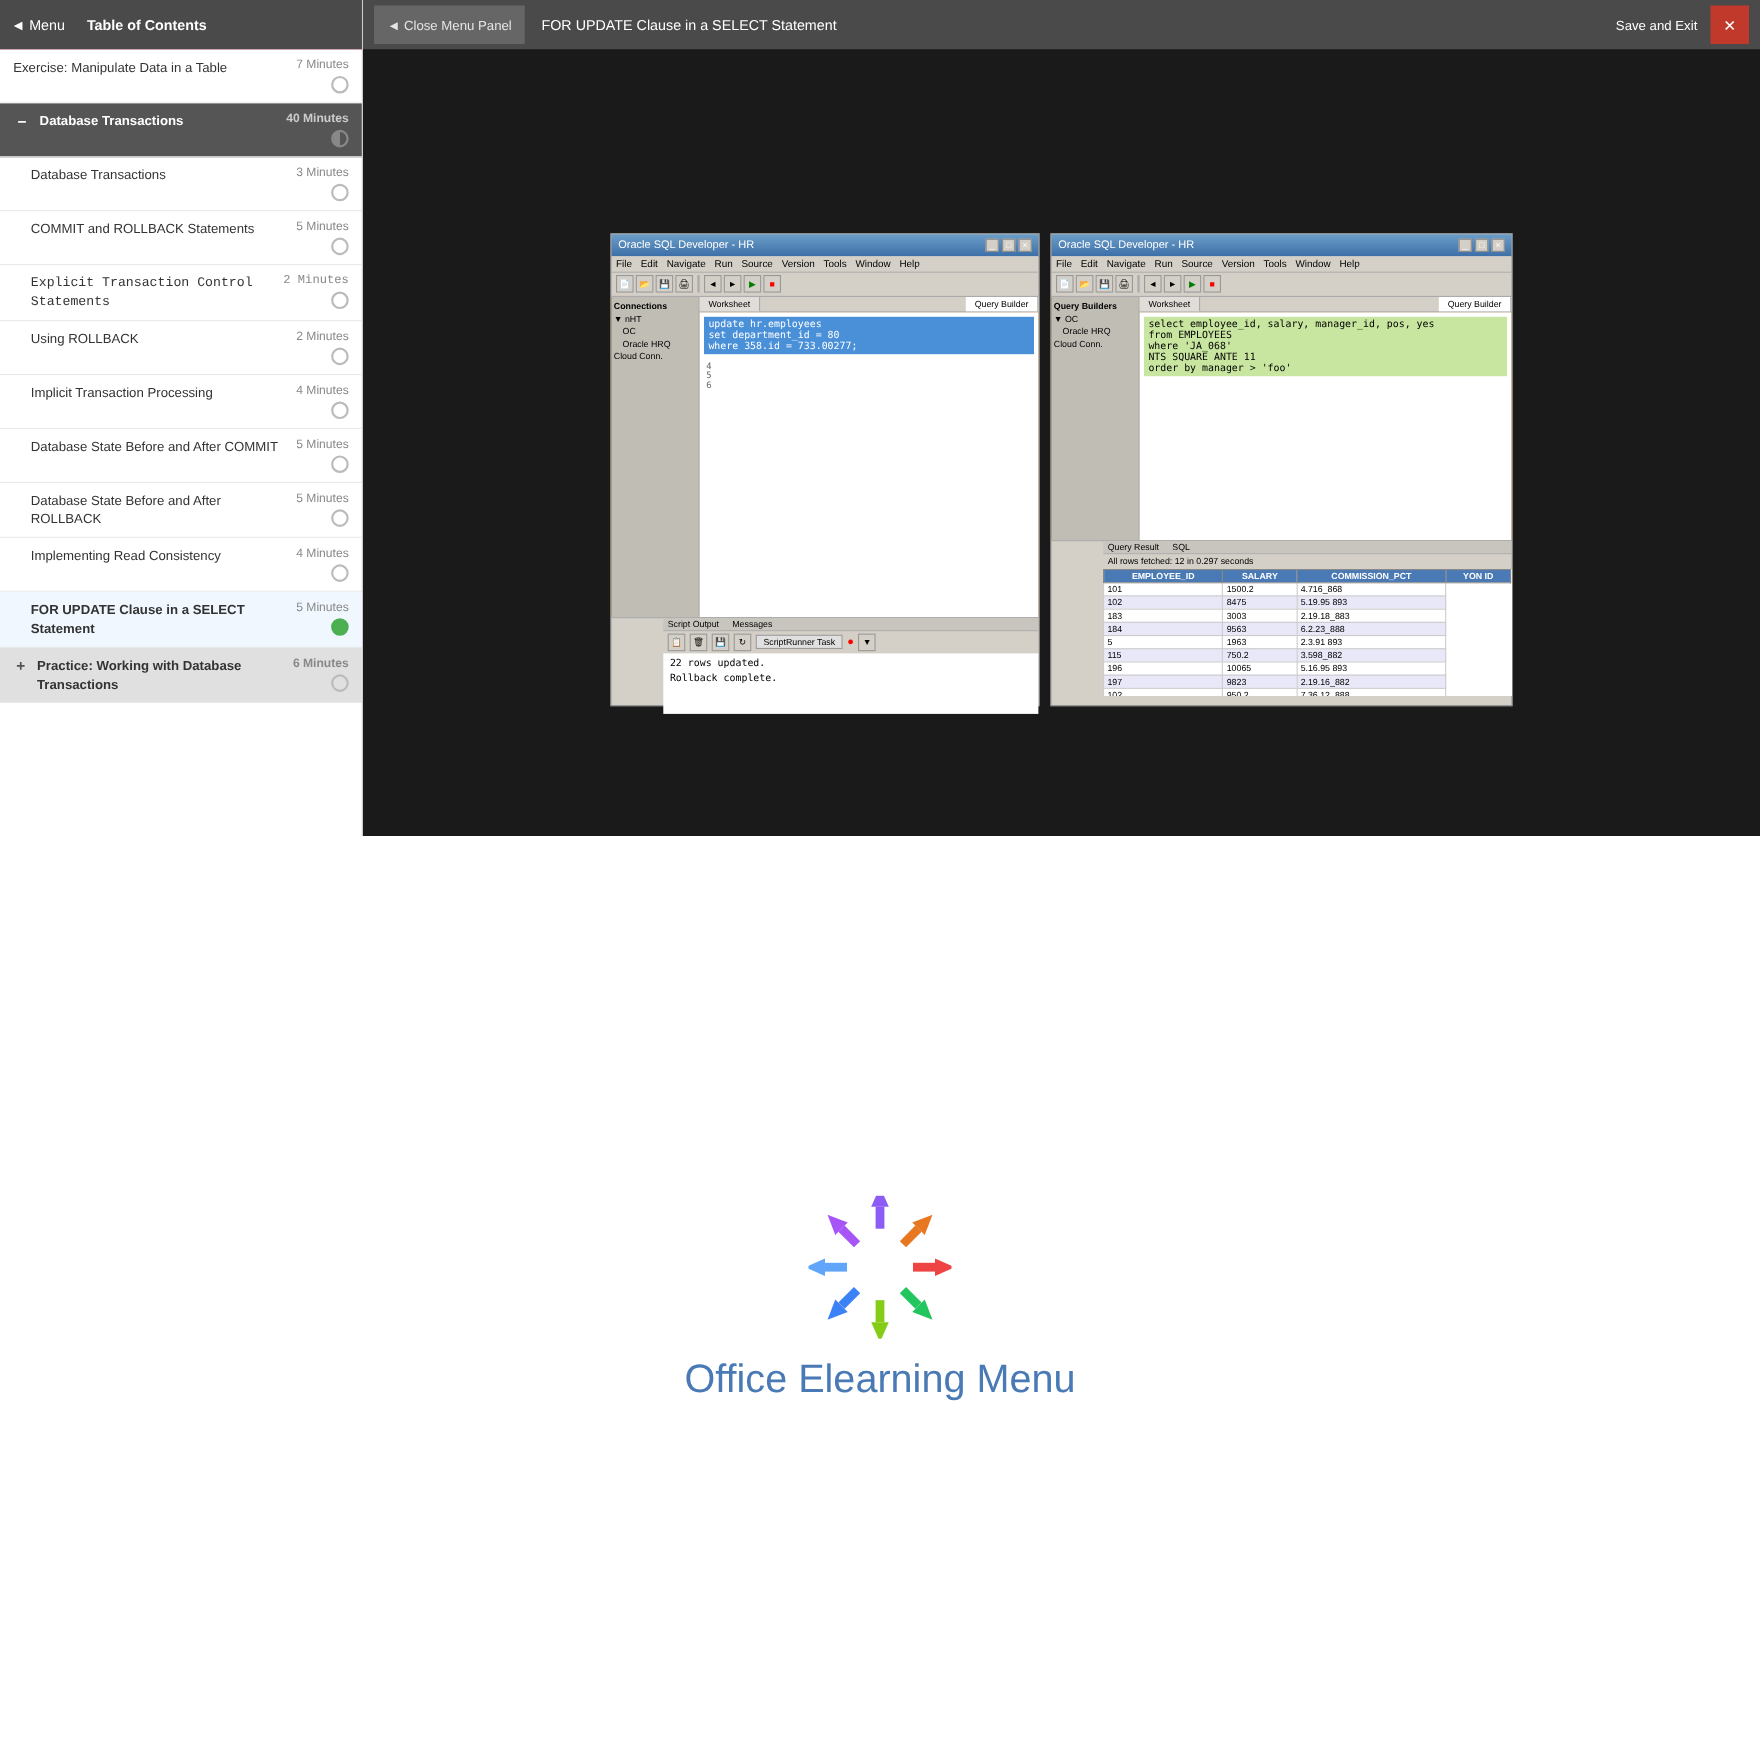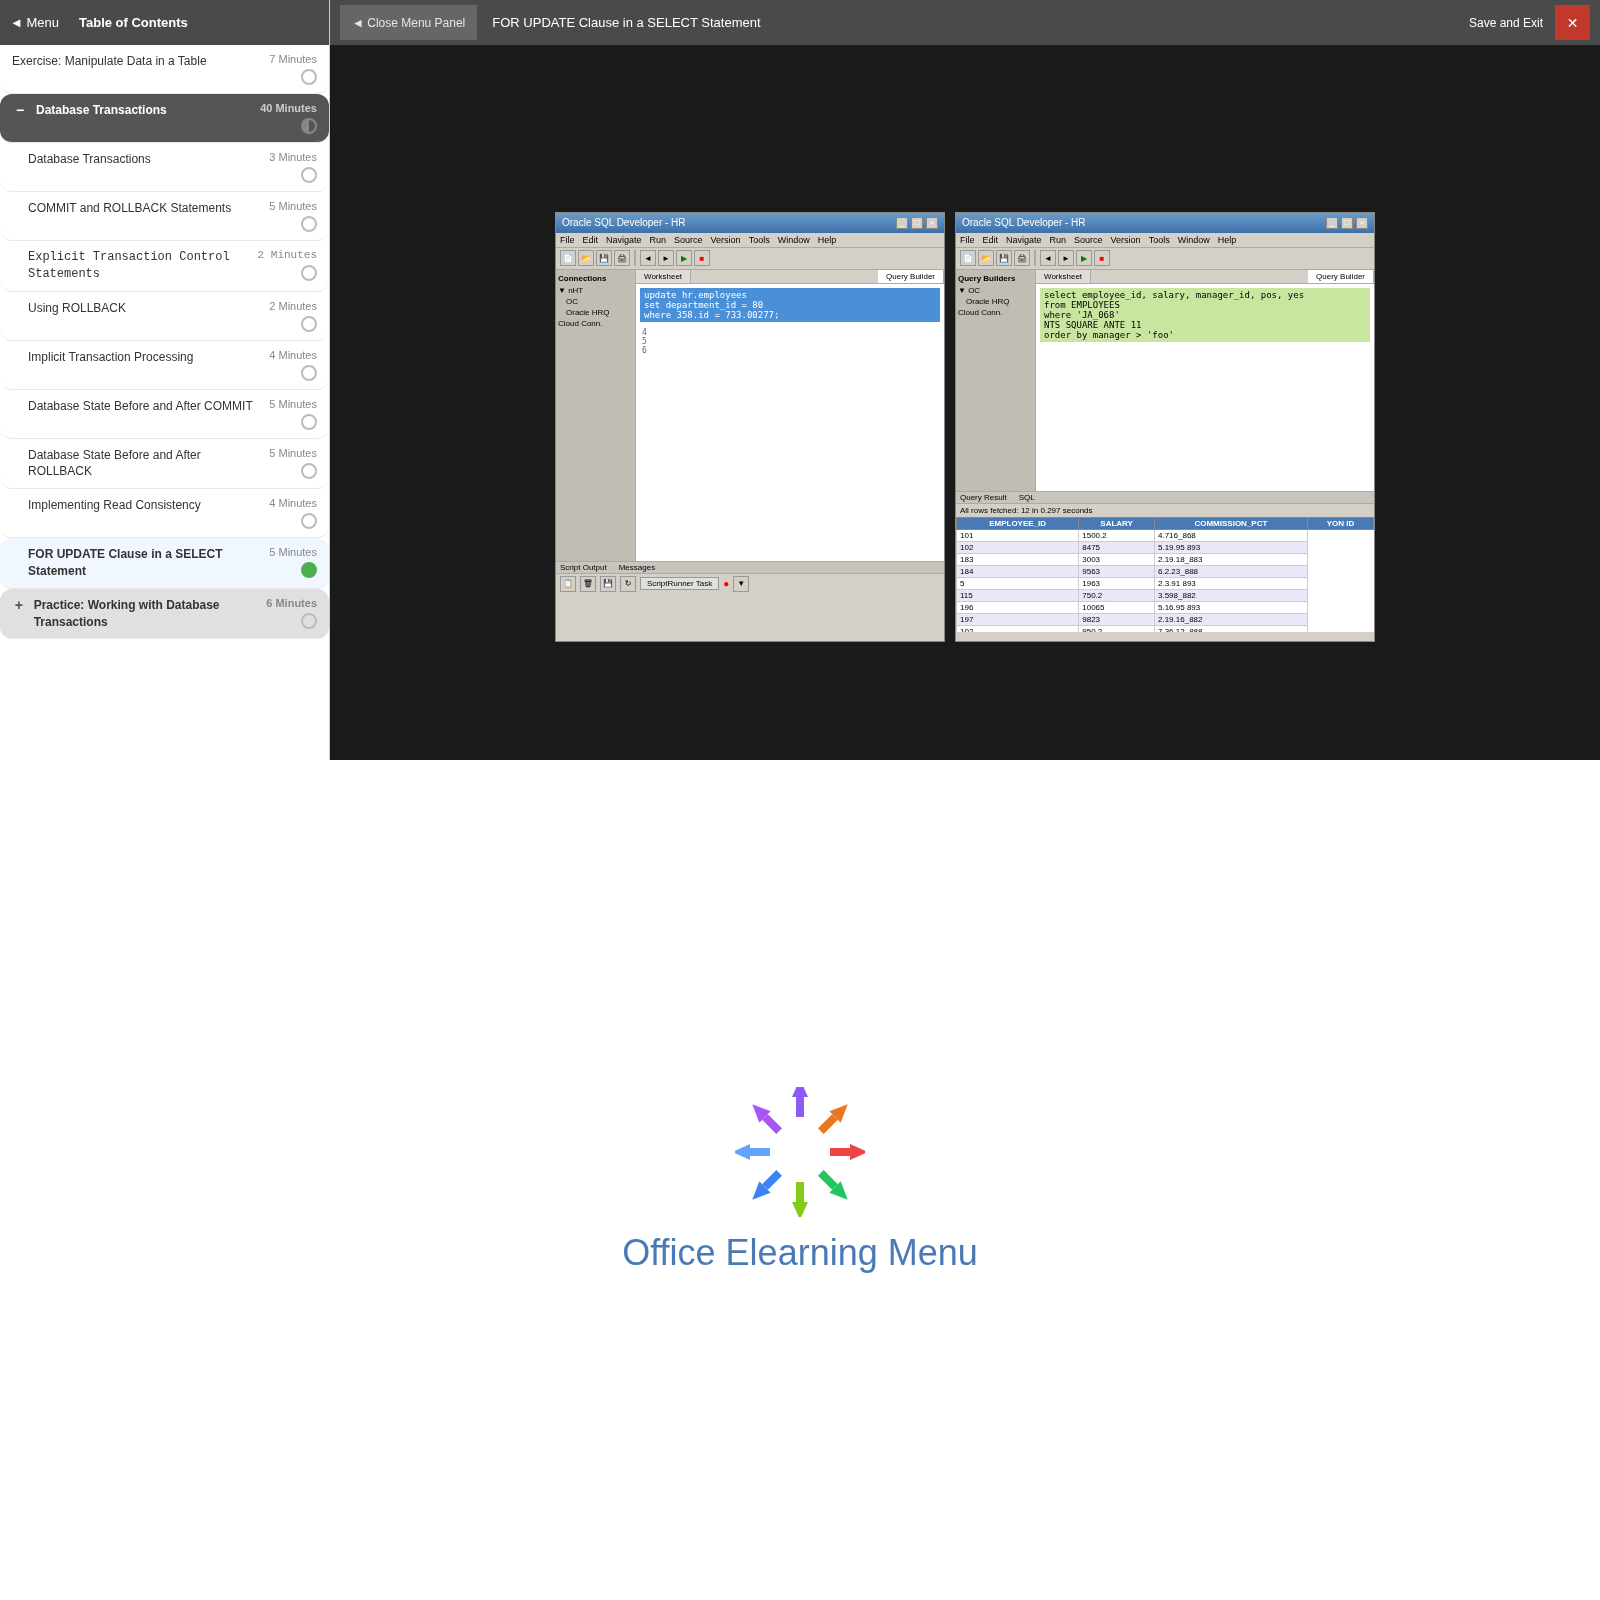--- a/index.html
+++ b/index.html
@@ -60,21 +60,20 @@
       background: #fff;
     }
 
     .sidebar-item {
       display: flex;
       align-items: flex-start;
       justify-content: space-between;
       padding: 8px 12px;
       border-bottom: 1px solid #e8e8e8;
       cursor: pointer;
-      border-radius: 12px;
     }
 
     .sidebar-item.active {
       background: #f0f7ff;
     }
 
     .sidebar-item.section-header {
       background: #e8e8e8;
       font-weight: bold;
     }
@@ -343,20 +342,21 @@
     }
 
     .sql-tab.active {
       background: #fff;
     }
 
     .sql-output-panel {
       height: 80px;
       background: #d4d0c8;
       border-top: 1px solid #aaa;
+      padding-left: 47px;
     }
 
     .sql-output-tabs {
       display: flex;
       background: #c8c5be;
       border-bottom: 1px solid #aaa;
       padding: 1px 4px;
       font-size: 8px;
       gap: 4px;
     }
@@ -650,20 +650,24 @@
             <span style="margin-left:8px;">Messages</span>
           </div>
           <div style="display:flex;align-items:center;gap:4px;padding:2px 4px;background:#d4d0c8;">
             <div class="toolbar-btn">📋</div>
             <div class="toolbar-btn">🗑</div>
             <div class="toolbar-btn">💾</div>
             <div class="toolbar-btn">↻</div>
             <span style="padding:1px 6px;background:#e0e0e0;border:1px solid #999;font-size:8px;">ScriptRunner Task</span>
             <div style="color:red;font-weight:bold;font-size:10px;">●</div>
             <div class="toolbar-btn">▼</div>
+          </div>
+          <div class="output-content">
+            <div>22 rows updated.</div>
+            <div style="margin-top:4px;">Rollback complete.</div>
           </div>
         </div>
       </div>
 
       <div class="sql-window" style="width:420px;">
         <div class="sql-window-title">
           <span>Oracle SQL Developer - HR</span>
           <div class="sql-window-controls">
             <div class="win-btn">_</div>
             <div class="win-btn">□</div>

